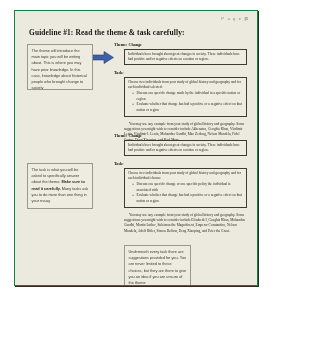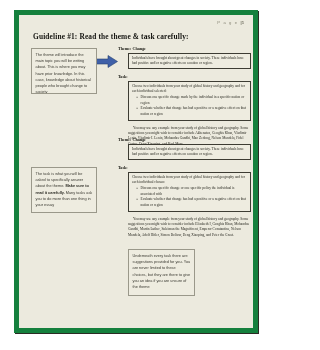--- a/index.html
+++ b/index.html
@@ -15,23 +15,23 @@
     font-family: "Liberation Serif", serif;
     -webkit-font-smoothing: antialiased;
   }
 
   
   .page-sheet {
     position: absolute;
     left: 14px;
     top: 10px;
     width: 244px;
-    height: 323px;
+    height: 276px;
     background: #eceade;
-    border: 5px solid #15803d;
+    border: 1px solid #15803d;
     box-shadow: 1px 1px 0 #2b2b24;
     box-sizing: border-box;
     overflow: hidden;
   }
 
   
   .page-header {
     position: absolute;
     right: 9px;
     top: 5px;

